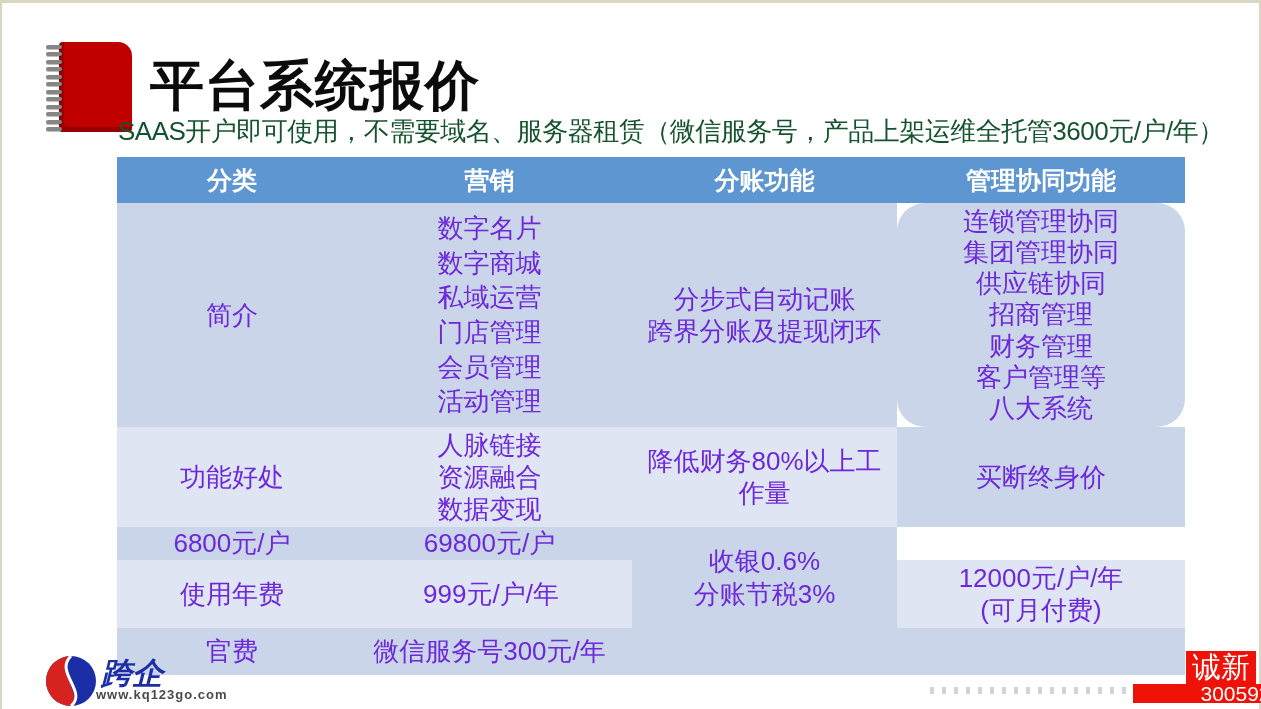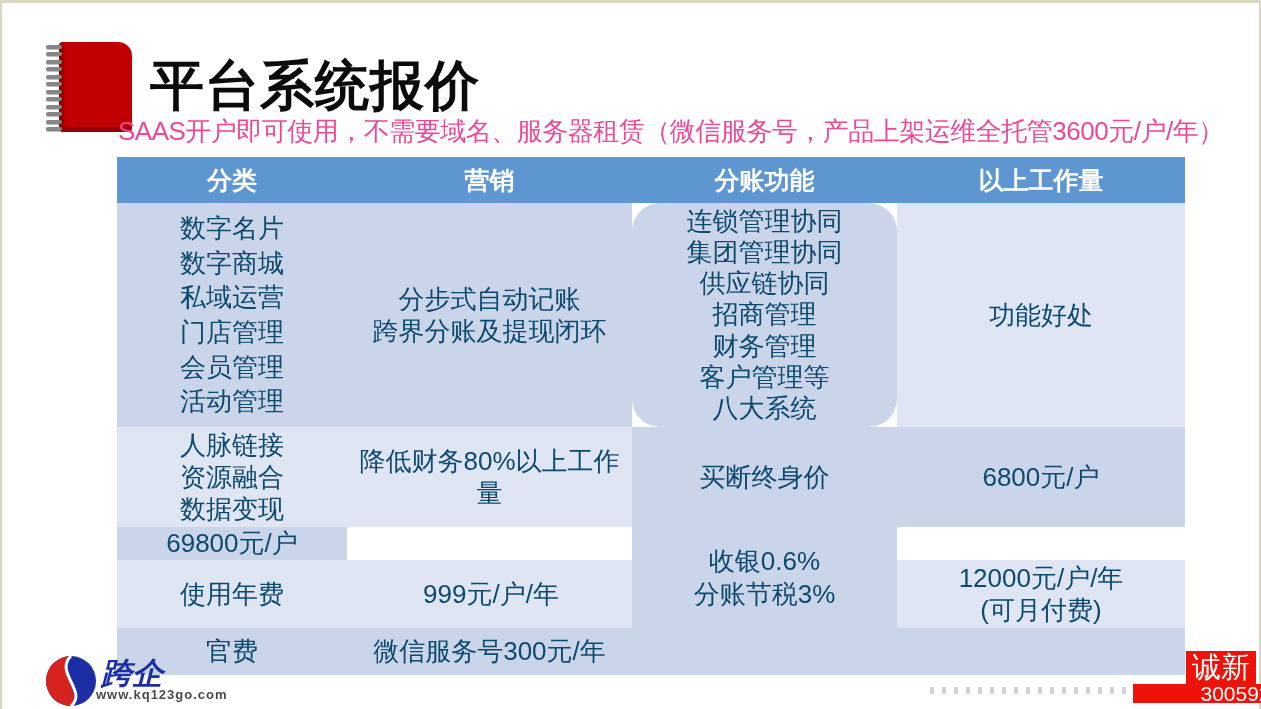--- a/index.html
+++ b/index.html
@@ -13,30 +13,30 @@
 
   
   .nb{position:absolute;left:46px;top:42px;width:88px;height:92px;}
   .nb-red{position:absolute;left:13px;top:0;width:73px;height:90px;background:#c00000;
     border-radius:4px 14px 4px 4px;box-shadow:inset 5px -5px 0 rgba(110,0,0,.5);}
   .nb-rings{position:absolute;left:0;top:3px;width:17px;height:86px;display:flex;
     flex-direction:column;justify-content:space-between;}
   .ring{width:16px;height:4px;background:#868686;border-radius:2px;box-shadow:0 1px 0 rgba(0,0,0,.25);}
 
   .title{position:absolute;left:150px;top:50px;font-size:54px;font-weight:bold;color:#0b0b0b;letter-spacing:1px;}
-  .subtitle{position:absolute;left:118px;top:114px;font-size:26px;color:#ec4899;white-space:nowrap;letter-spacing:-0.5px;}
+  .subtitle{position:absolute;left:118px;top:114px;font-size:26px;color:#14532d;white-space:nowrap;letter-spacing:-0.5px;}
 
   
   .pricing-table{
     position:absolute;left:117px;top:157px;z-index:2;
     display:grid;grid-template-columns:230px 285px 265px 288px;
     grid-template-rows:46px 224px 100px 33px 68px 47px;gap:0;
   }
   .cell{display:flex;align-items:center;justify-content:center;text-align:center;
-    white-space:pre-line;color:#0c4a6e;font-size:26px;line-height:1.24;padding:2px 8px;box-sizing:border-box;}
+    white-space:pre-line;color:#6d28d9;font-size:26px;line-height:1.24;padding:2px 8px;box-sizing:border-box;}
   .head{background:#5d96d0;color:#ffffff;font-weight:bold;font-size:25px;}
   .dark{background:#cbd5e9;}
   .light{background:#dfe5f2;}
 
   
   .logo-circle{position:absolute;left:46px;top:656px;width:50px;height:50px;z-index:1;}
   .logo-text{position:absolute;left:101px;top:653px;width:78px;overflow:hidden;white-space:nowrap;
     font-size:31px;font-style:italic;font-weight:bold;color:#1b2ea6;z-index:3;}
   .website{position:absolute;left:96px;top:687px;font-size:13px;font-weight:bold;color:#4a4a4a;
     letter-spacing:1px;z-index:3;}
@@ -76,22 +76,23 @@
         <div class="ring"></div>
     </div>
   </div>
   <div class="title">平台系统报价</div>
   <div class="subtitle">SAAS开户即可使用，不需要域名、服务器租赁（微信服务号，产品上架运维全托管3600元/户/年）</div>
 
   <div class="pricing-table">
     <div class="cell head">分类</div>
     <div class="cell head">营销</div>
     <div class="cell head">分账功能</div>
-    <div class="cell head">以上工作量</div>
+    <div class="cell head">管理协同功能</div>
 
+    <div class="cell dark">简介</div>
     <div class="cell dark" style="line-height:1.33;">数字名片
 数字商城
 私域运营
 门店管理
 会员管理
 活动管理</div>
     <div class="cell dark">分步式自动记账
 跨界分账及提现闭环</div>
     <div class="cell dark" style="line-height:1.2;border-radius:28px;">连锁管理协同
 集团管理协同

